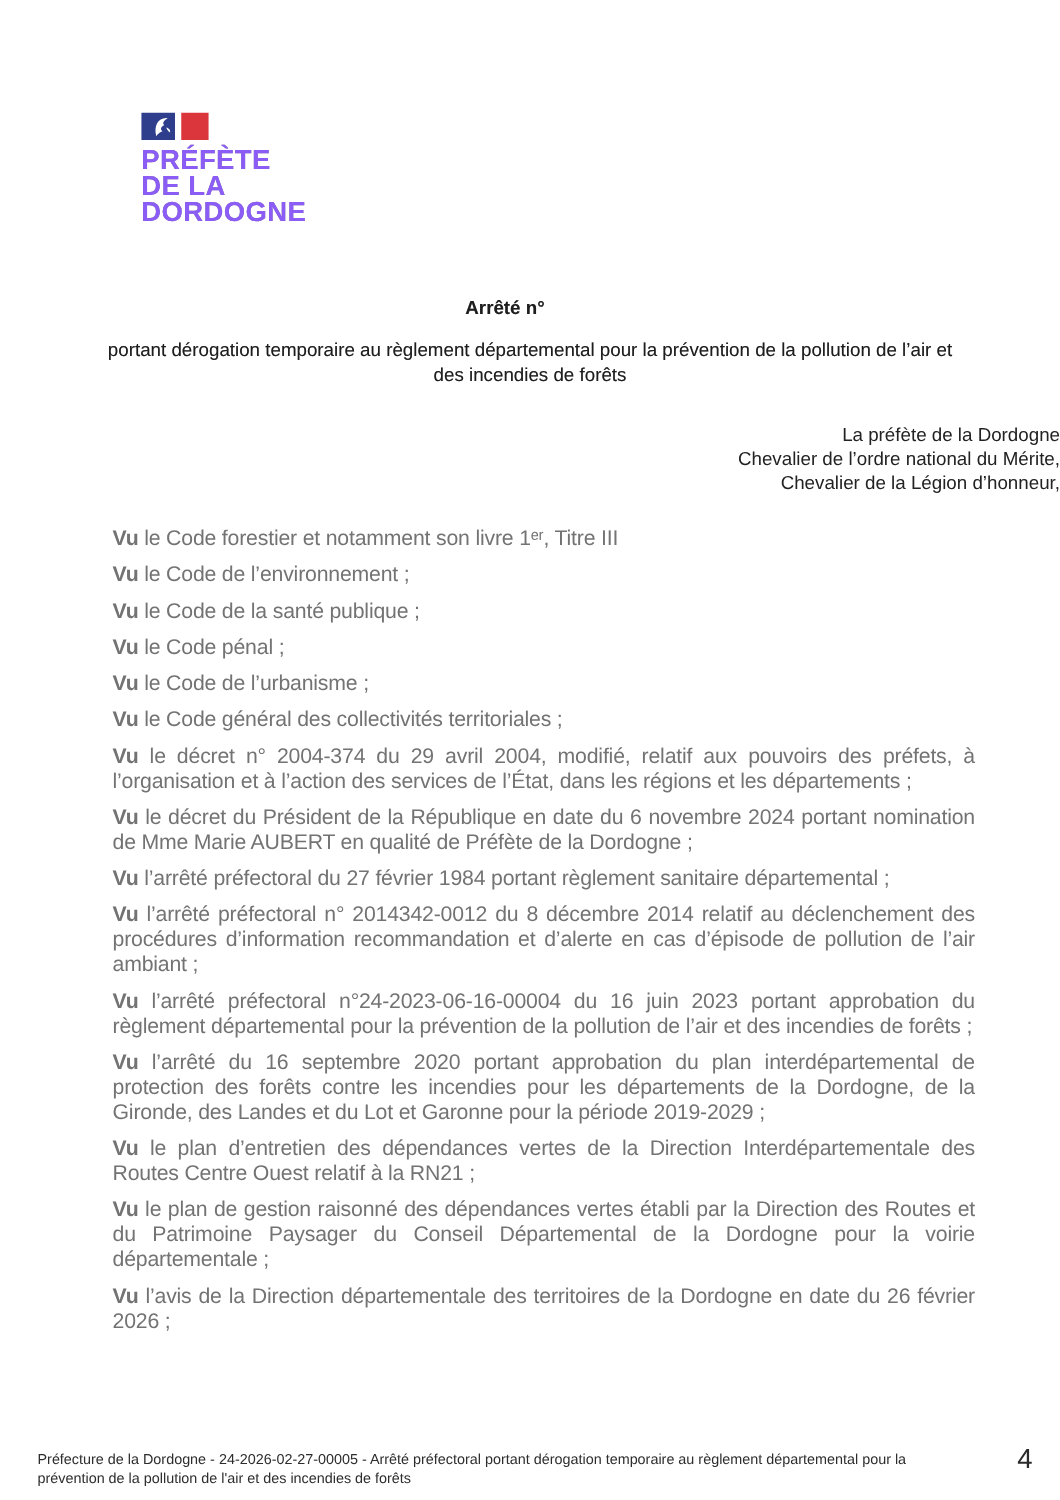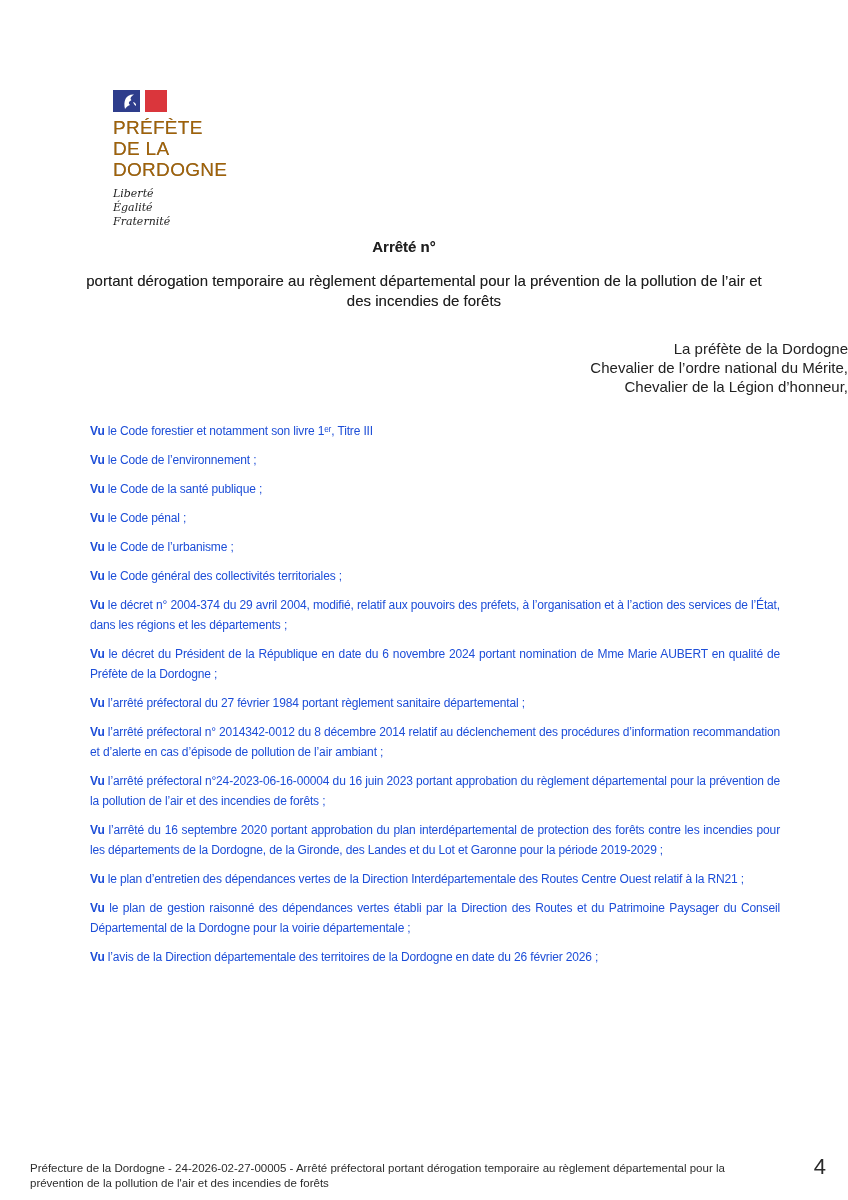--- a/index.html
+++ b/index.html
@@ -25,25 +25,25 @@
     top: 90px;
     left: 113px;
   }
   .flag {
     display: block;
     width: 54px;
     height: 22px;
   }
   .institution {
     margin-top: 5px;
-    font-weight: 400;
-    font-size: 19px;
+    font-weight: 700;
+    font-size: 22px;
     line-height: 21px;
     letter-spacing: 0.3px;
-    color: #a16207;
+    color: #8b5cf6;
     text-shadow: 0 0 0.5px rgba(0,0,0,0.45);
   }
   .motto {
     margin-top: 7px;
     font-family: "DejaVu Serif", serif;
     font-style: italic;
     font-size: 11px;
     line-height: 14px;
     color: #1c1c1c;
   }
@@ -85,25 +85,25 @@
 
   
   .recitals {
     position: absolute;
     top: 421px;
     left: 90px;
     width: 690px;
   }
   .recital {
     margin: 0 0 9px 0;
-    font-size: 12px;
+    font-size: 17px;
     line-height: 20px;
     letter-spacing: -0.15px;
     text-align: justify;
-    color: #1d4ed8;
+    color: #737373;
   }
   .recital .lead {
     font-weight: 700;
   }
 
   
   .footer-ref {
     position: absolute;
     top: 1161px;
     left: 30px;
@@ -129,25 +129,20 @@
     <svg class="flag" viewBox="0 0 54 22" xmlns="http://www.w3.org/2000/svg" aria-hidden="true">
       <rect x="0" y="0" width="27" height="22" fill="#2e3d8c"></rect>
       <rect x="32" y="0" width="22" height="22" fill="#da363c"></rect>
       <path d="M12 19 C10 11 13 4 21 4.5 C18 6.5 16.5 8.5 18.5 10 C15.5 11.5 15 13.5 17 15 C14.5 16 13 17.5 12 19 Z" fill="#ffffff"></path>
       <path d="M20 12 C22 12.5 23.5 14 23 16 C21.5 15 20.5 13.5 20 12 Z" fill="#ffffff"></path>
     </svg>
     <div class="institution">
       <div>PRÉFÈTE</div>
       <div>DE LA</div>
       <div>DORDOGNE</div>
-    </div>
-    <div class="motto">
-      <div>Liberté</div>
-      <div>Égalité</div>
-      <div>Fraternité</div>
     </div>
   </div>
 
   <div class="arrete-no">Arrêté n°</div>
 
   <div class="arrete-subject">portant dérogation temporaire au règlement départemental pour la prévention de la pollution de l’air et des incendies de forêts</div>
 
   <div class="authority">
     <div>La préfète de la Dordogne</div>
     <div>Chevalier de l’ordre national du Mérite,</div>

